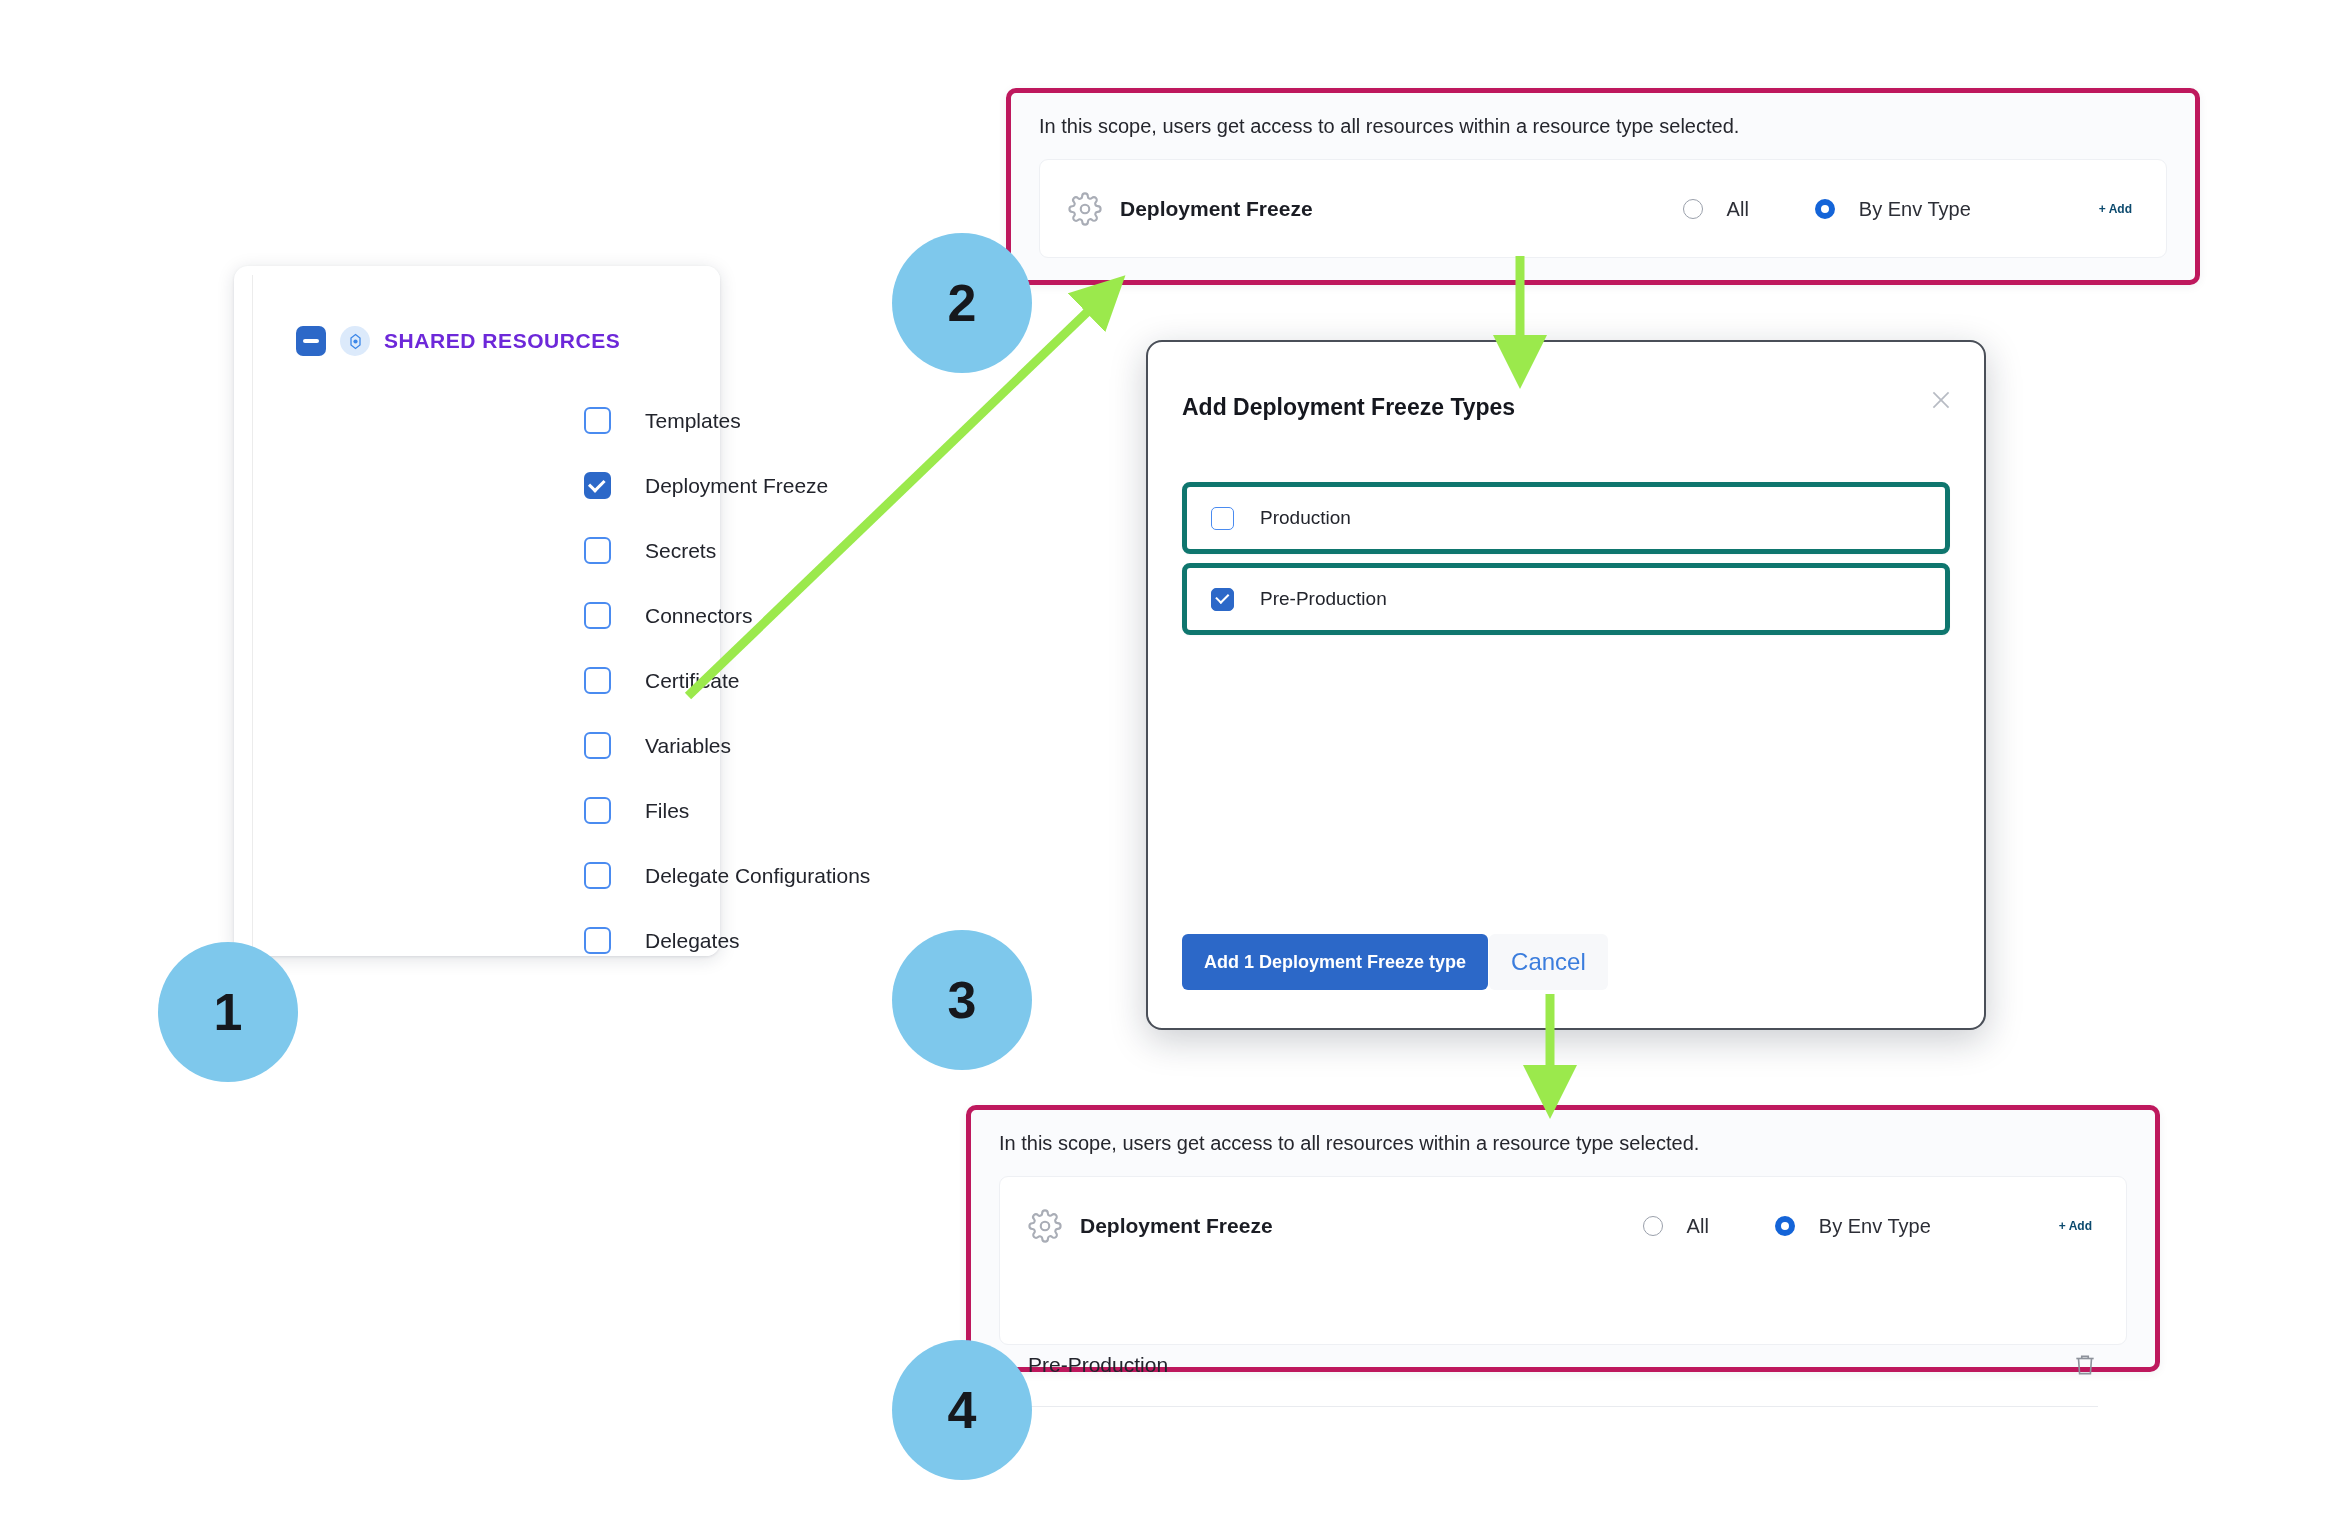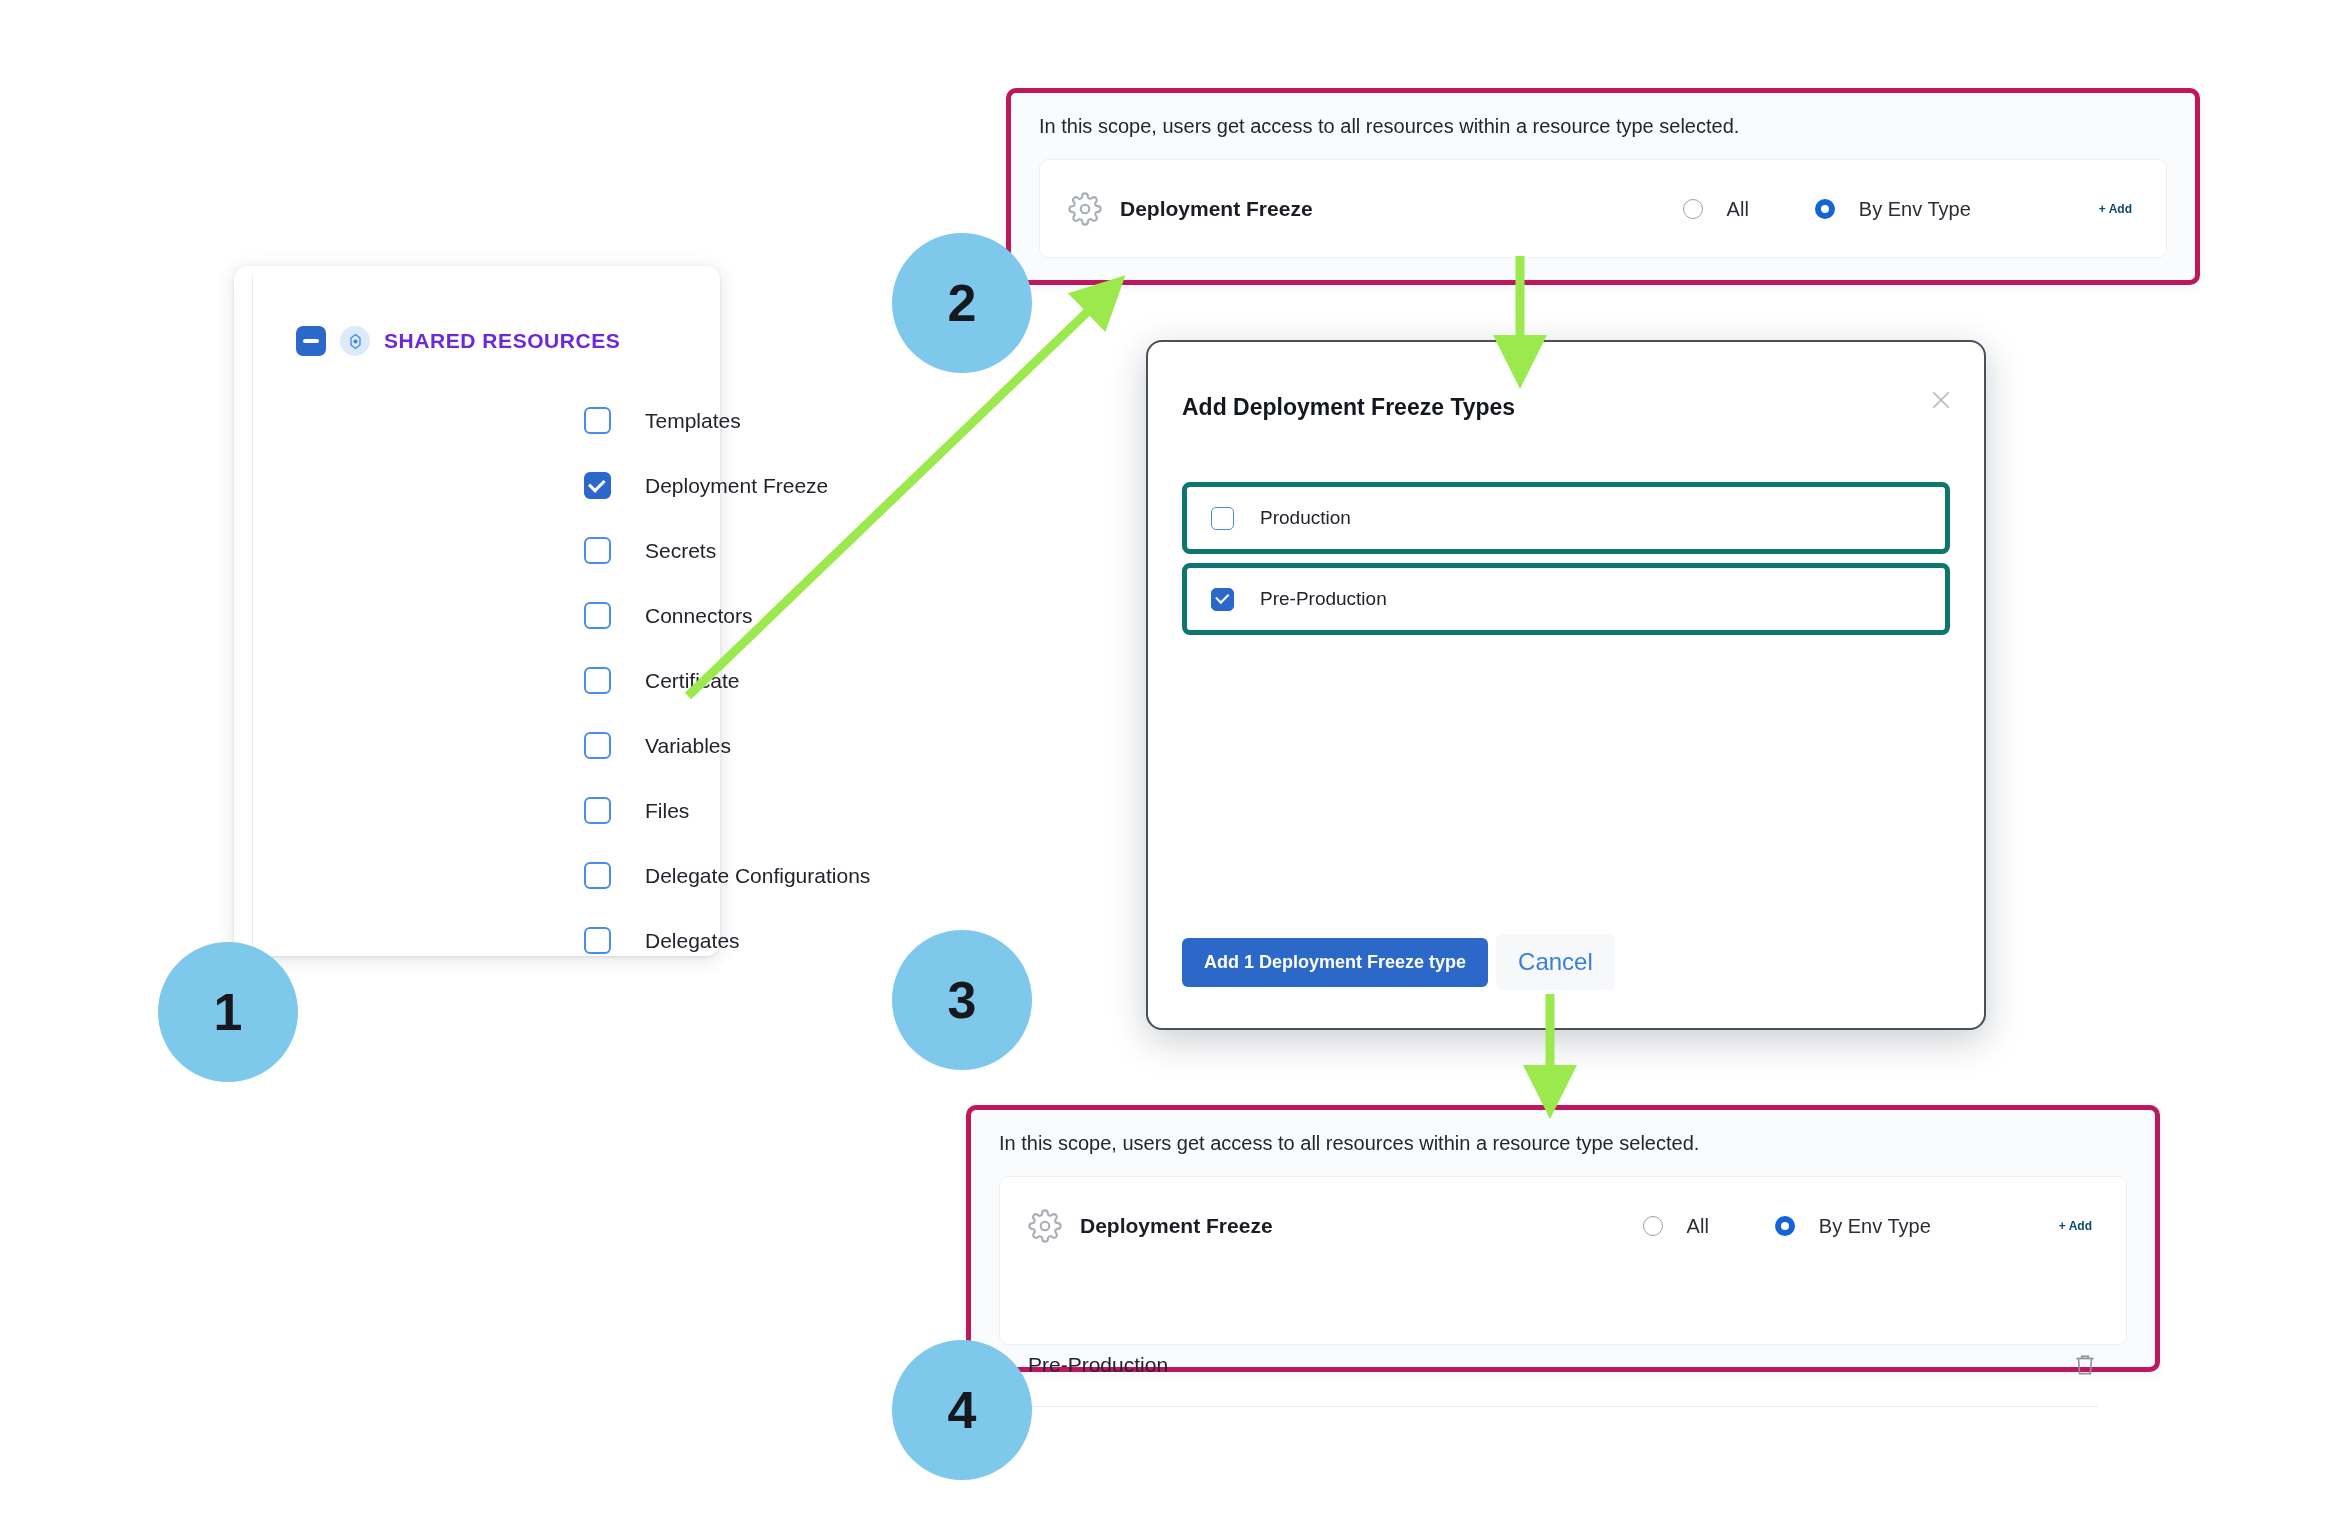--- a/index.html
+++ b/index.html
@@ -173,21 +173,21 @@
   }
   .opt-cb.checked { background: #2c68c8; border-color: #2c68c8; }
   .opt-cb.checked::after {
     content: ""; width: 10px; height: 6px;
     border-left: 2.6px solid #fff; border-bottom: 2.6px solid #fff;
     transform: rotate(-45deg) translate(1px,-2px);
   }
   .opt-label { margin-left: 26px; font-size: 19px; color: #22242c; white-space: nowrap; }
   .modal-footer {
     position: absolute; left: 34px; bottom: 38px;
-    display: flex; align-items: center; gap: 8px;
+    display: flex; gap: 1px;
   }
   .btn-primary {
     background: #2c68c8; color: #fff; font-weight: 700; font-size: 18px;
     border: none; border-radius: 6px; padding: 14px 22px;
     font-family: "Liberation Sans", sans-serif; cursor: pointer; white-space: nowrap;
   }
   .btn-ghost {
     background: #f7f8fa; color: #3b7ddd; font-weight: 400; font-size: 24px;
     border: none; border-radius: 6px; padding: 14px 22px;
     font-family: "Liberation Sans", sans-serif; cursor: pointer; white-space: nowrap;

